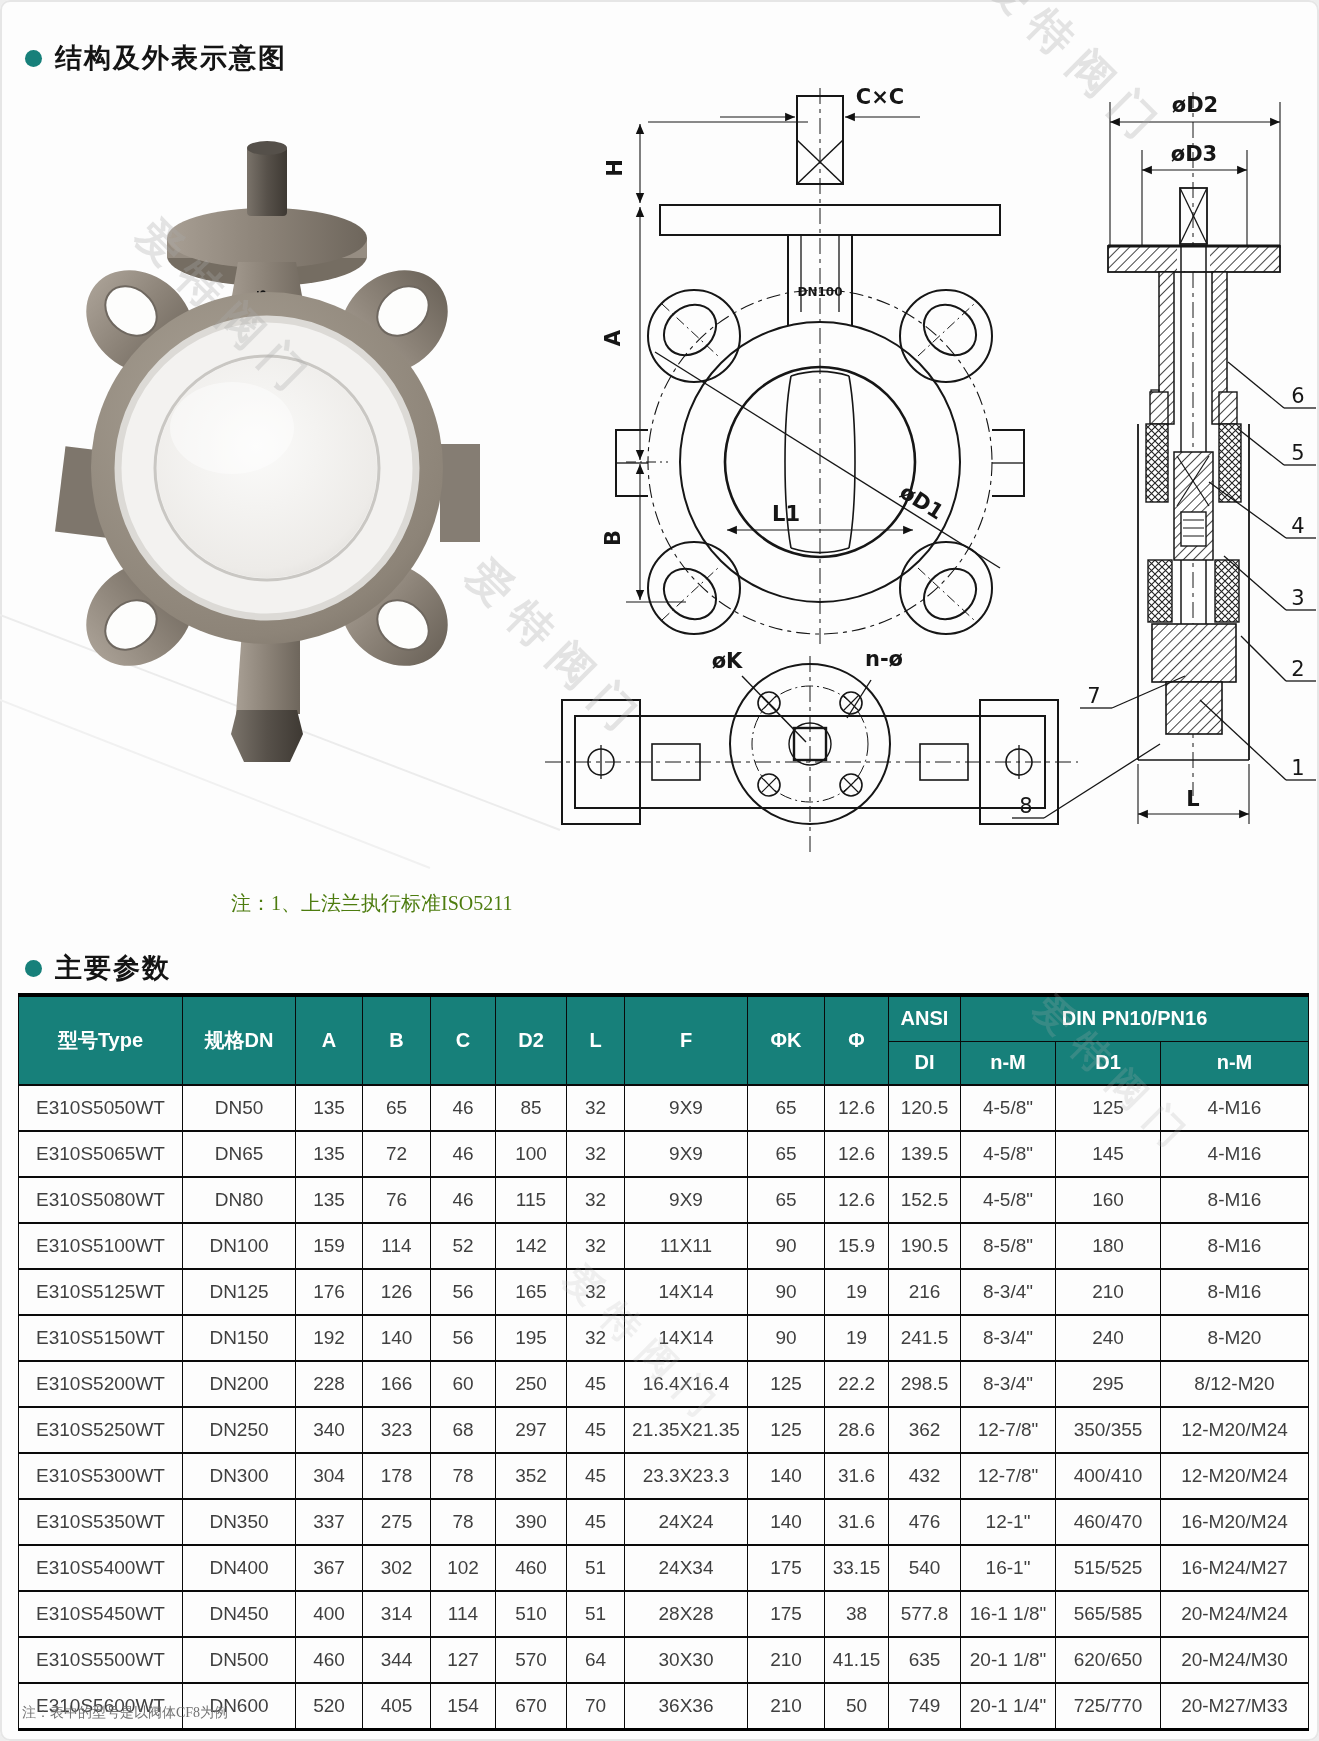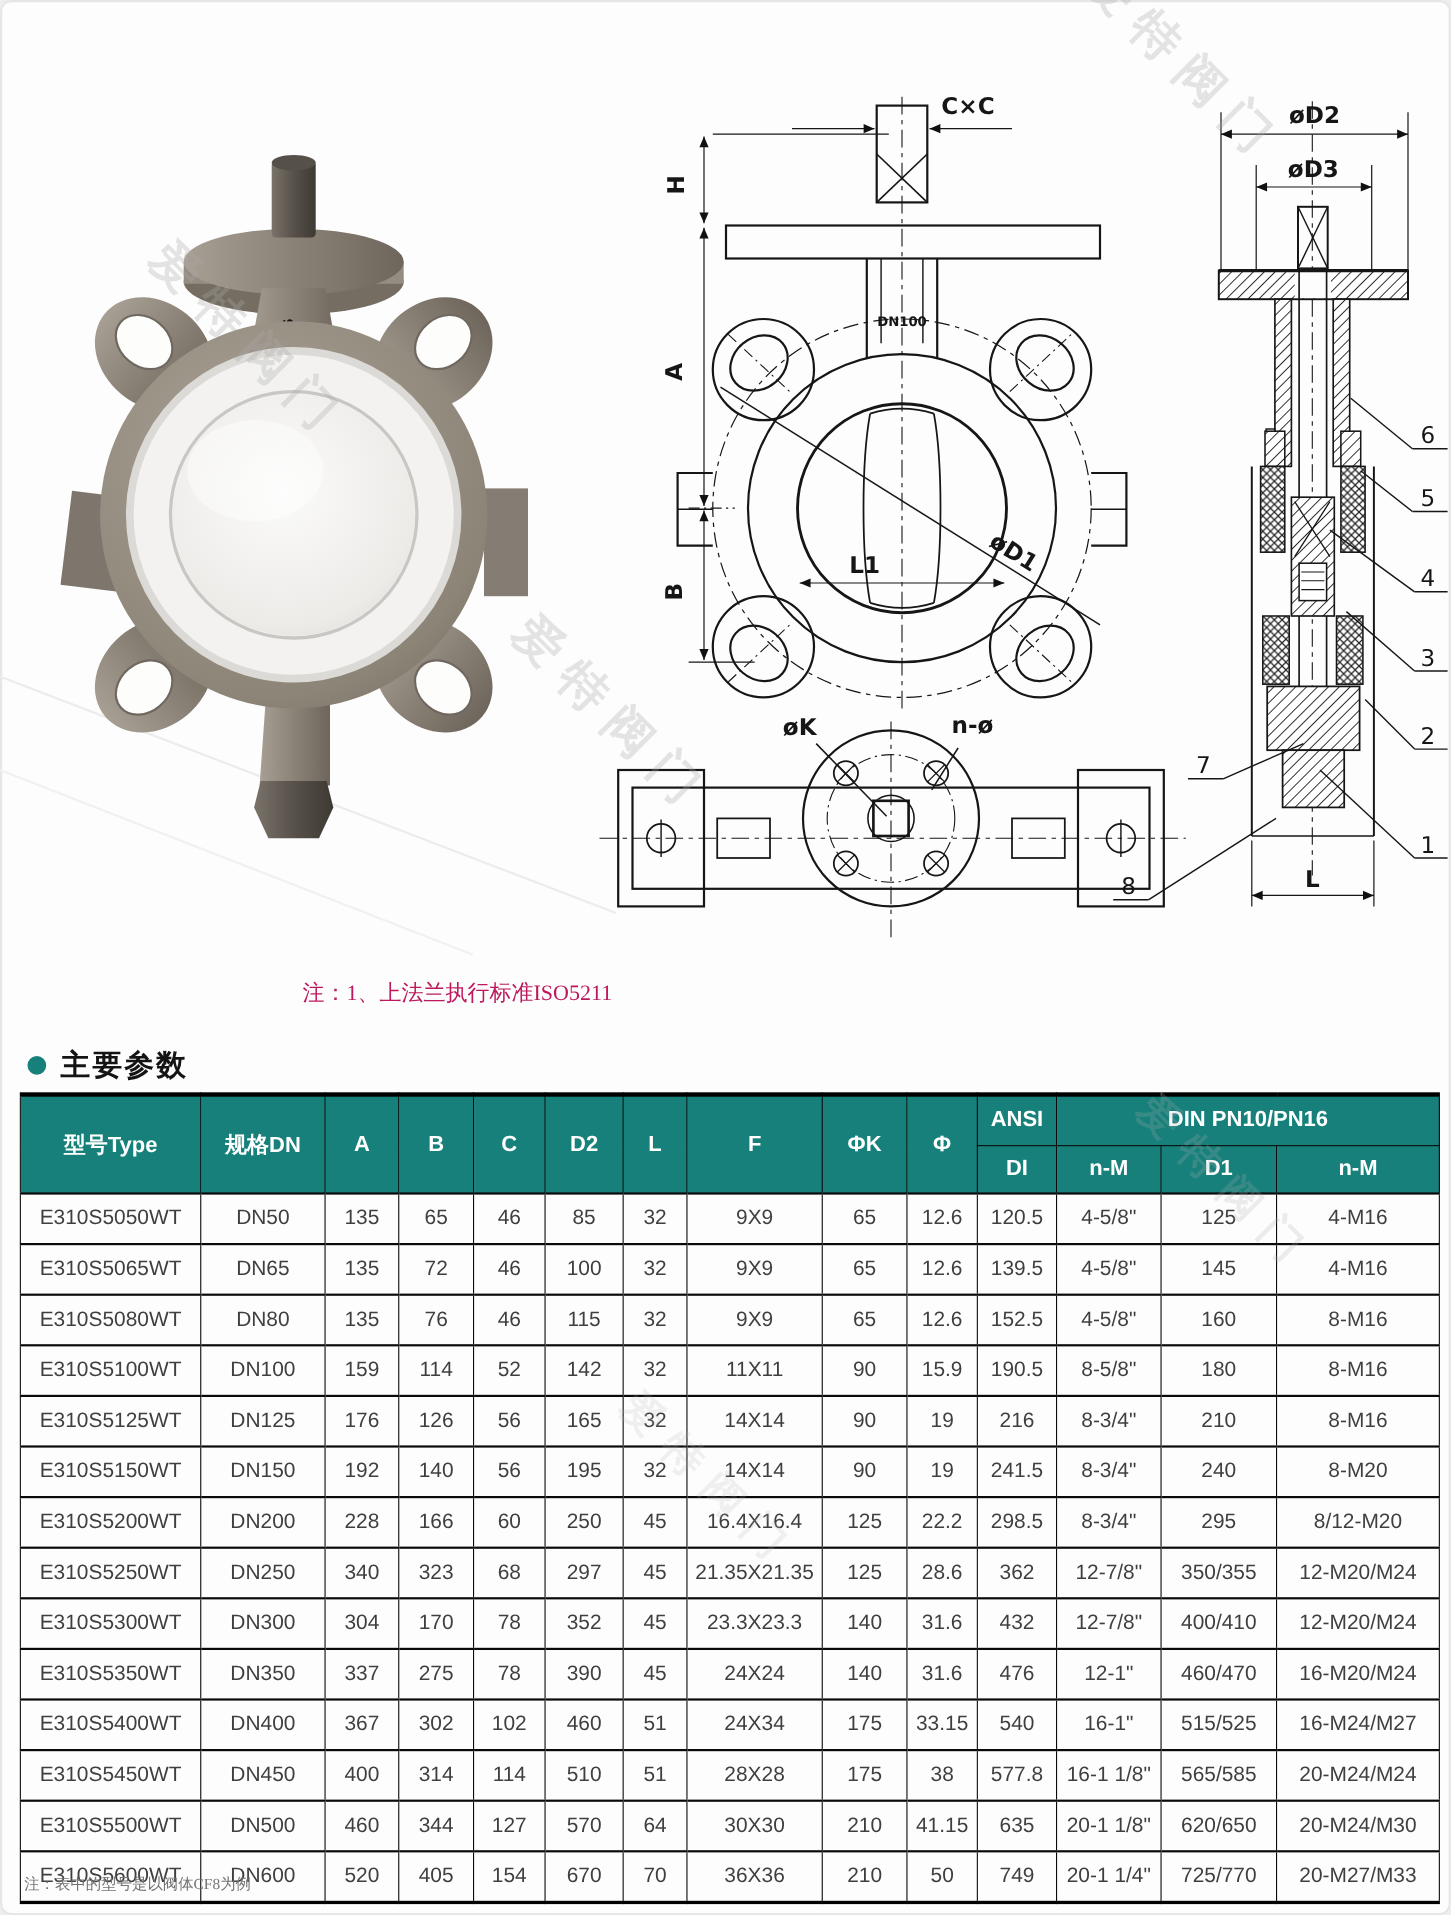--- a/index.html
+++ b/index.html
@@ -5,21 +5,21 @@
   html,body{margin:0;padding:0;background:#eee;}
   #page{position:relative;width:1319px;height:1741px;background:#fdfdfd;margin:0 auto;
         font-family:"Liberation Sans",sans-serif;overflow:hidden;border-radius:10px;
         box-shadow:0 0 0 2px #e6e6e6 inset;}
   .sec-title{position:absolute;display:flex;align-items:center;gap:13px;
              font-size:27px;font-weight:bold;color:#141414;letter-spacing:2px;}
   .bullet{width:17px;height:17px;border-radius:50%;background:var(--accent,#17807a);flex:0 0 auto;}
   #title1{left:25px;top:40px;}
   #title2{left:25px;top:950px;}
   #notes{position:absolute;left:231px;top:886px;font-family:"Liberation Serif",serif;
-         font-size:20px;color:#be185d;line-height:1.7;margin-left:44px;}
+         font-size:20px;color:#4d7c0f;line-height:1.7;}
   #notes .l2{margin-left:37px;}
   #footnote{position:absolute;left:22px;top:1704px;font-family:"Liberation Serif",serif;
             font-size:14px;color:#737373;}
   #drawings{position:absolute;left:0;top:0;pointer-events:none;}
   svg text{font-family:"DejaVu Sans",sans-serif;fill:#161616;}
   .dim-label{font-size:21px;font-weight:bold;}
   .callout{font-size:21px;}
   .small-label{font-size:12px;font-weight:bold;}
   .wm{position:absolute;color:rgba(168,168,168,.30);font-size:44px;font-weight:bold;
       letter-spacing:14px;transform:rotate(45deg);white-space:nowrap;pointer-events:none;z-index:5;}
@@ -36,20 +36,24 @@
   #params-table thead tr:first-child{height:46px;}
   #params-table thead tr:last-child{height:44px;}
   #params-table td{border:1.6px solid #0a0a0a;border-top-width:2.3px;height:44px;
                    text-align:center;font-size:19px;color:#3f3f3f;padding:0;white-space:nowrap;}
 </style>
 </head>
 <body>
 
 <div id="page">
 
+  <div class="sec-title" id="title1">
+    <span class="bullet"></span>
+    <span>结构及外表示意图</span>
+  </div>
 
   <div class="wm" id="wm1">爱特阀门</div>
   <div class="wm" id="wm2">爱特阀门</div>
   <div class="wm" id="wm3">爱特阀门</div>
   <div class="wm" id="wm4">爱特阀门</div>
   <div class="wm" id="wm5">爱特阀门</div>
 
   <svg id="drawings" width="1319" height="870" viewBox="0 0 1319 870">
     <defs>
       <marker id="arw" viewBox="0 0 10 10" refX="9.5" refY="5" markerWidth="10" markerHeight="10" orient="auto-start-reverse">
@@ -462,21 +466,21 @@
           <td>28.6</td>
           <td>362</td>
           <td>12-7/8"</td>
           <td>350/355</td>
           <td>12-M20/M24</td>
         </tr>
         <tr>
           <td>E310S5300WT</td>
           <td>DN300</td>
           <td>304</td>
-          <td>170</td>
+          <td>178</td>
           <td>78</td>
           <td>352</td>
           <td>45</td>
           <td>23.3X23.3</td>
           <td>140</td>
           <td>31.6</td>
           <td>432</td>
           <td>12-7/8"</td>
           <td>400/410</td>
           <td>12-M20/M24</td>

